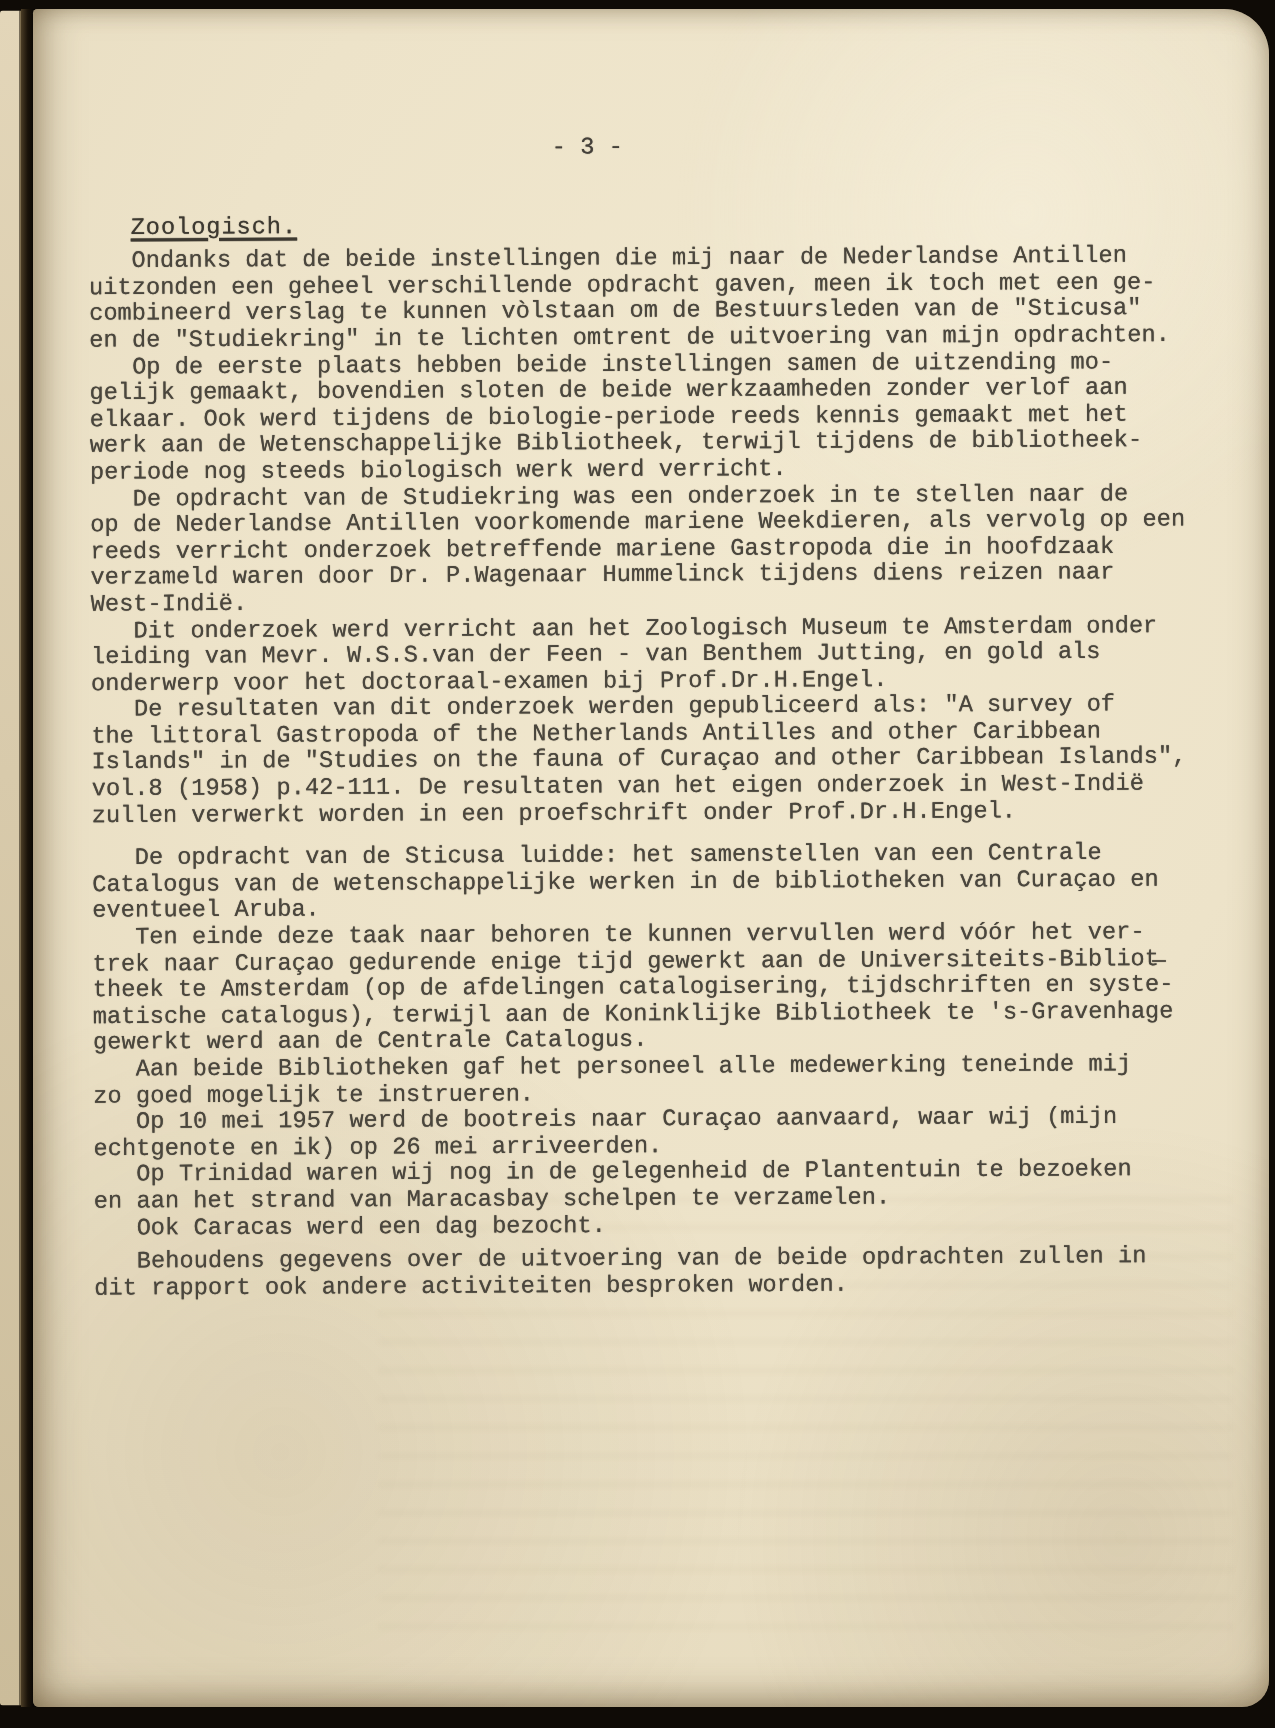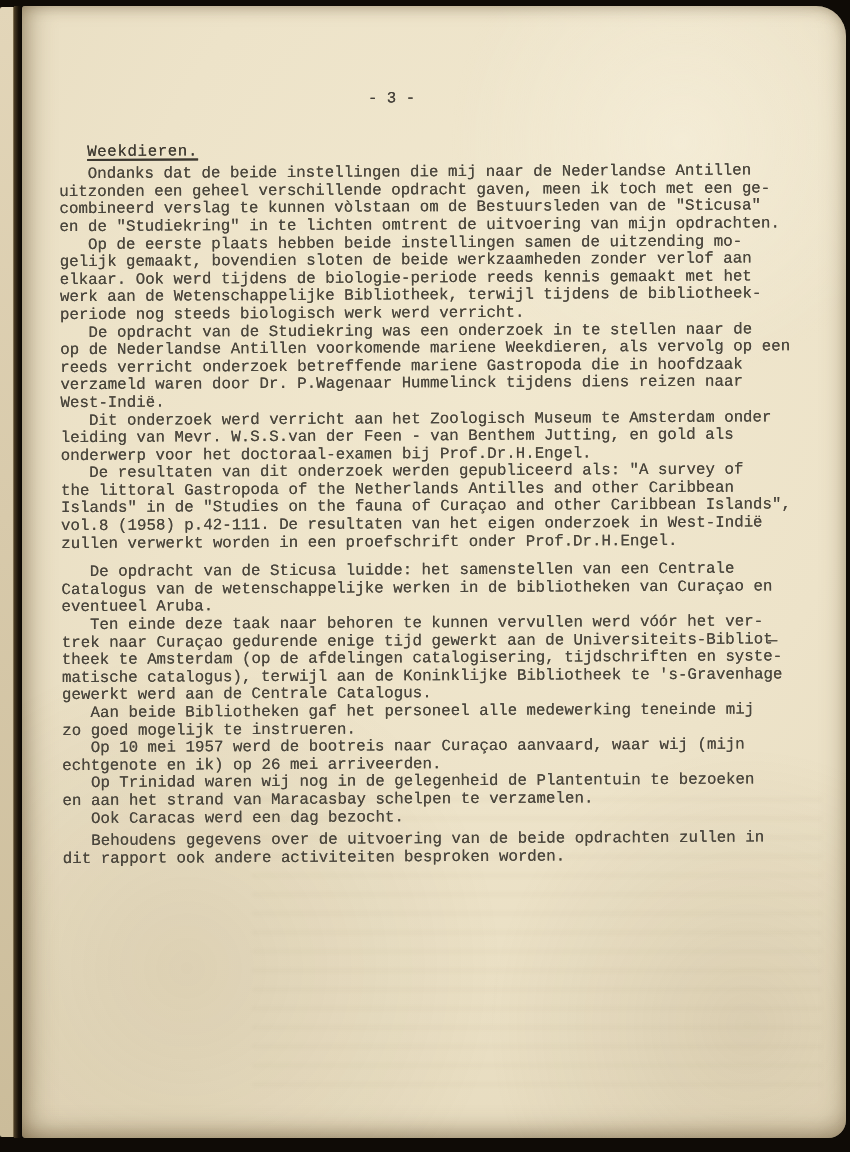--- a/index.html
+++ b/index.html
@@ -81,21 +81,21 @@
 <body>
 
 <div class="adjacent-page-edge"></div>
 <div class="gutter-shadow"></div>
 
 <div class="page">
   <div class="bleed-texture"></div>
   <div class="typeblock">
     <div class="pagenum">- 3 -</div>
     <div class="heading-row">
-      <span class="heading">Weekdieren.</span>
+      <span class="heading">Zoologisch.</span>
     </div>
     <div class="para">   Ondanks dat de beide instellingen die mij naar de Nederlandse Antillen
 uitzonden een geheel verschillende opdracht gaven, meen ik toch met een ge-
 combineerd verslag te kunnen vòlstaan om de Bestuursleden van de "Sticusa"
 en de "Studiekring" in te lichten omtrent de uitvoering van mijn opdrachten.</div>
     <div class="para">   Op de eerste plaats hebben beide instellingen samen de uitzending mo-
 gelijk gemaakt, bovendien sloten de beide werkzaamheden zonder verlof aan
 elkaar. Ook werd tijdens de biologie-periode reeds kennis gemaakt met het
 werk aan de Wetenschappelijke Bibliotheek, terwijl tijdens de bibliotheek-
 periode nog steeds biologisch werk werd verricht.</div>

